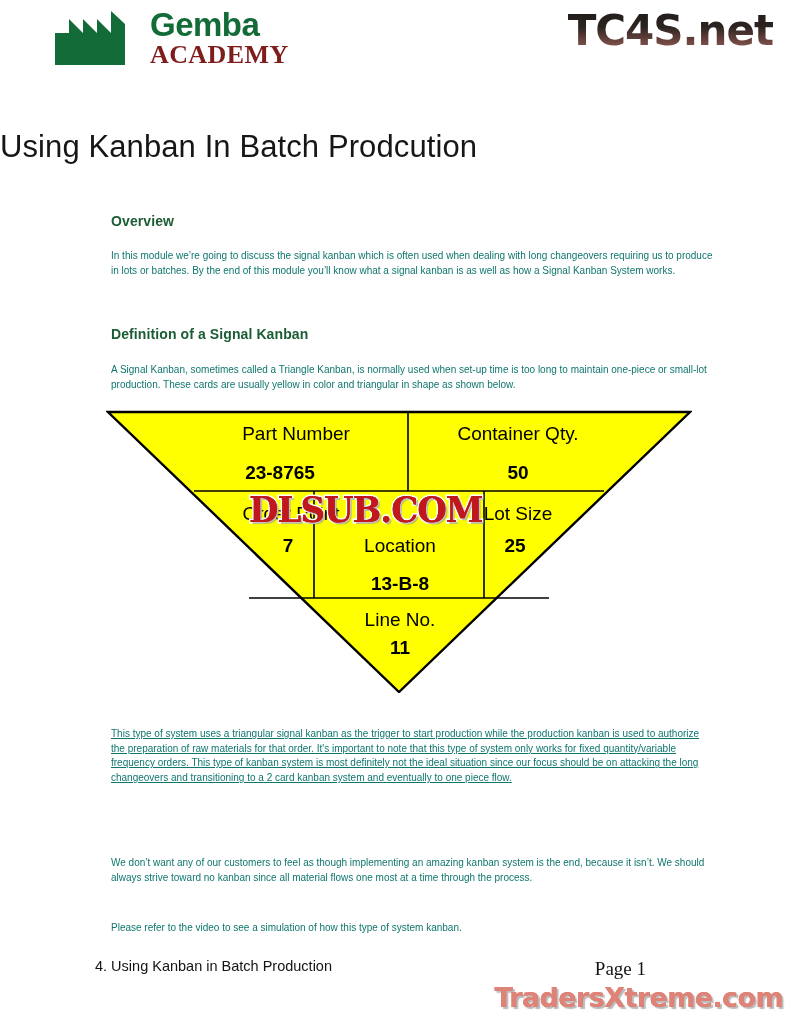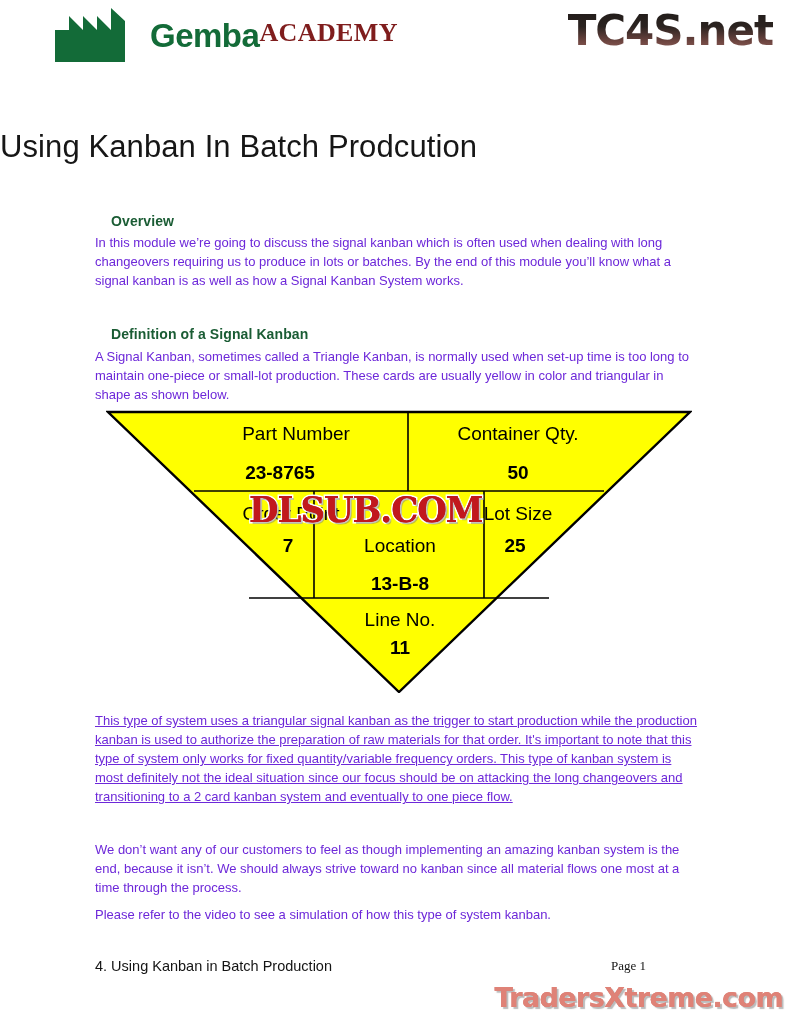--- a/index.html
+++ b/index.html
@@ -30,21 +30,21 @@
     left: 55px; top: 8px;
     display: flex;
     align-items: center;
   }
   #logo-mark {
     width: 86px; height: 54px;
     margin-right: 9px;
   }
   #logo-text {
     display: flex;
-    flex-direction: row;
+    flex-direction: column;
     line-height: 1.0;
   }
   #logo-gemba {
     font-size: 33px;
     font-weight: bold;
     color: #136b38;
     letter-spacing: -0.5px;
   }
   #logo-academy {
     font-size: 26px;
@@ -87,24 +87,24 @@
     width: 604px;
   }
   h2.section {
     margin: 16px;
     font-size: 14px;
     font-weight: bold;
     color: #1a5c34;
     letter-spacing: 0.1px;
   }
   p.body {
-    margin: 0;
-    font-size: 13px;
+    margin: 16px;
+    font-size: 10px;
     line-height: 1.47;
-    color: #6d28d9;
+    color: #0f766e;
     text-align: left;
   }
 
   #overview-head { top: 197px; }
   #overview-para { top: 233px; }
   #def-head      { top: 310px; }
   #def-para      { top: 347px; }
   #para-3        { top: 711px; text-decoration: underline; }
   #para-4        { top: 840px; }
   #para-5        { top: 905px; }
@@ -162,21 +162,21 @@
     position: absolute;
     left: 95px; top: 958px;
     font-family: Liberation Sans, sans-serif;
     font-size: 14.5px;
     color: #141414;
   }
   #footer-right {
     position: absolute;
     right: 145px; top: 958px;
     font-family: "Liberation Serif", serif;
-    font-size: 13px;
+    font-size: 19px;
     color: #141414;
   }
   #traders {
     position: absolute;
     right: 8px; top: 982px;
     font-family: "DejaVu Sans", sans-serif;
     font-size: 27px;
     font-weight: bold;
     letter-spacing: -0.6px;
     color: #d8796f;

